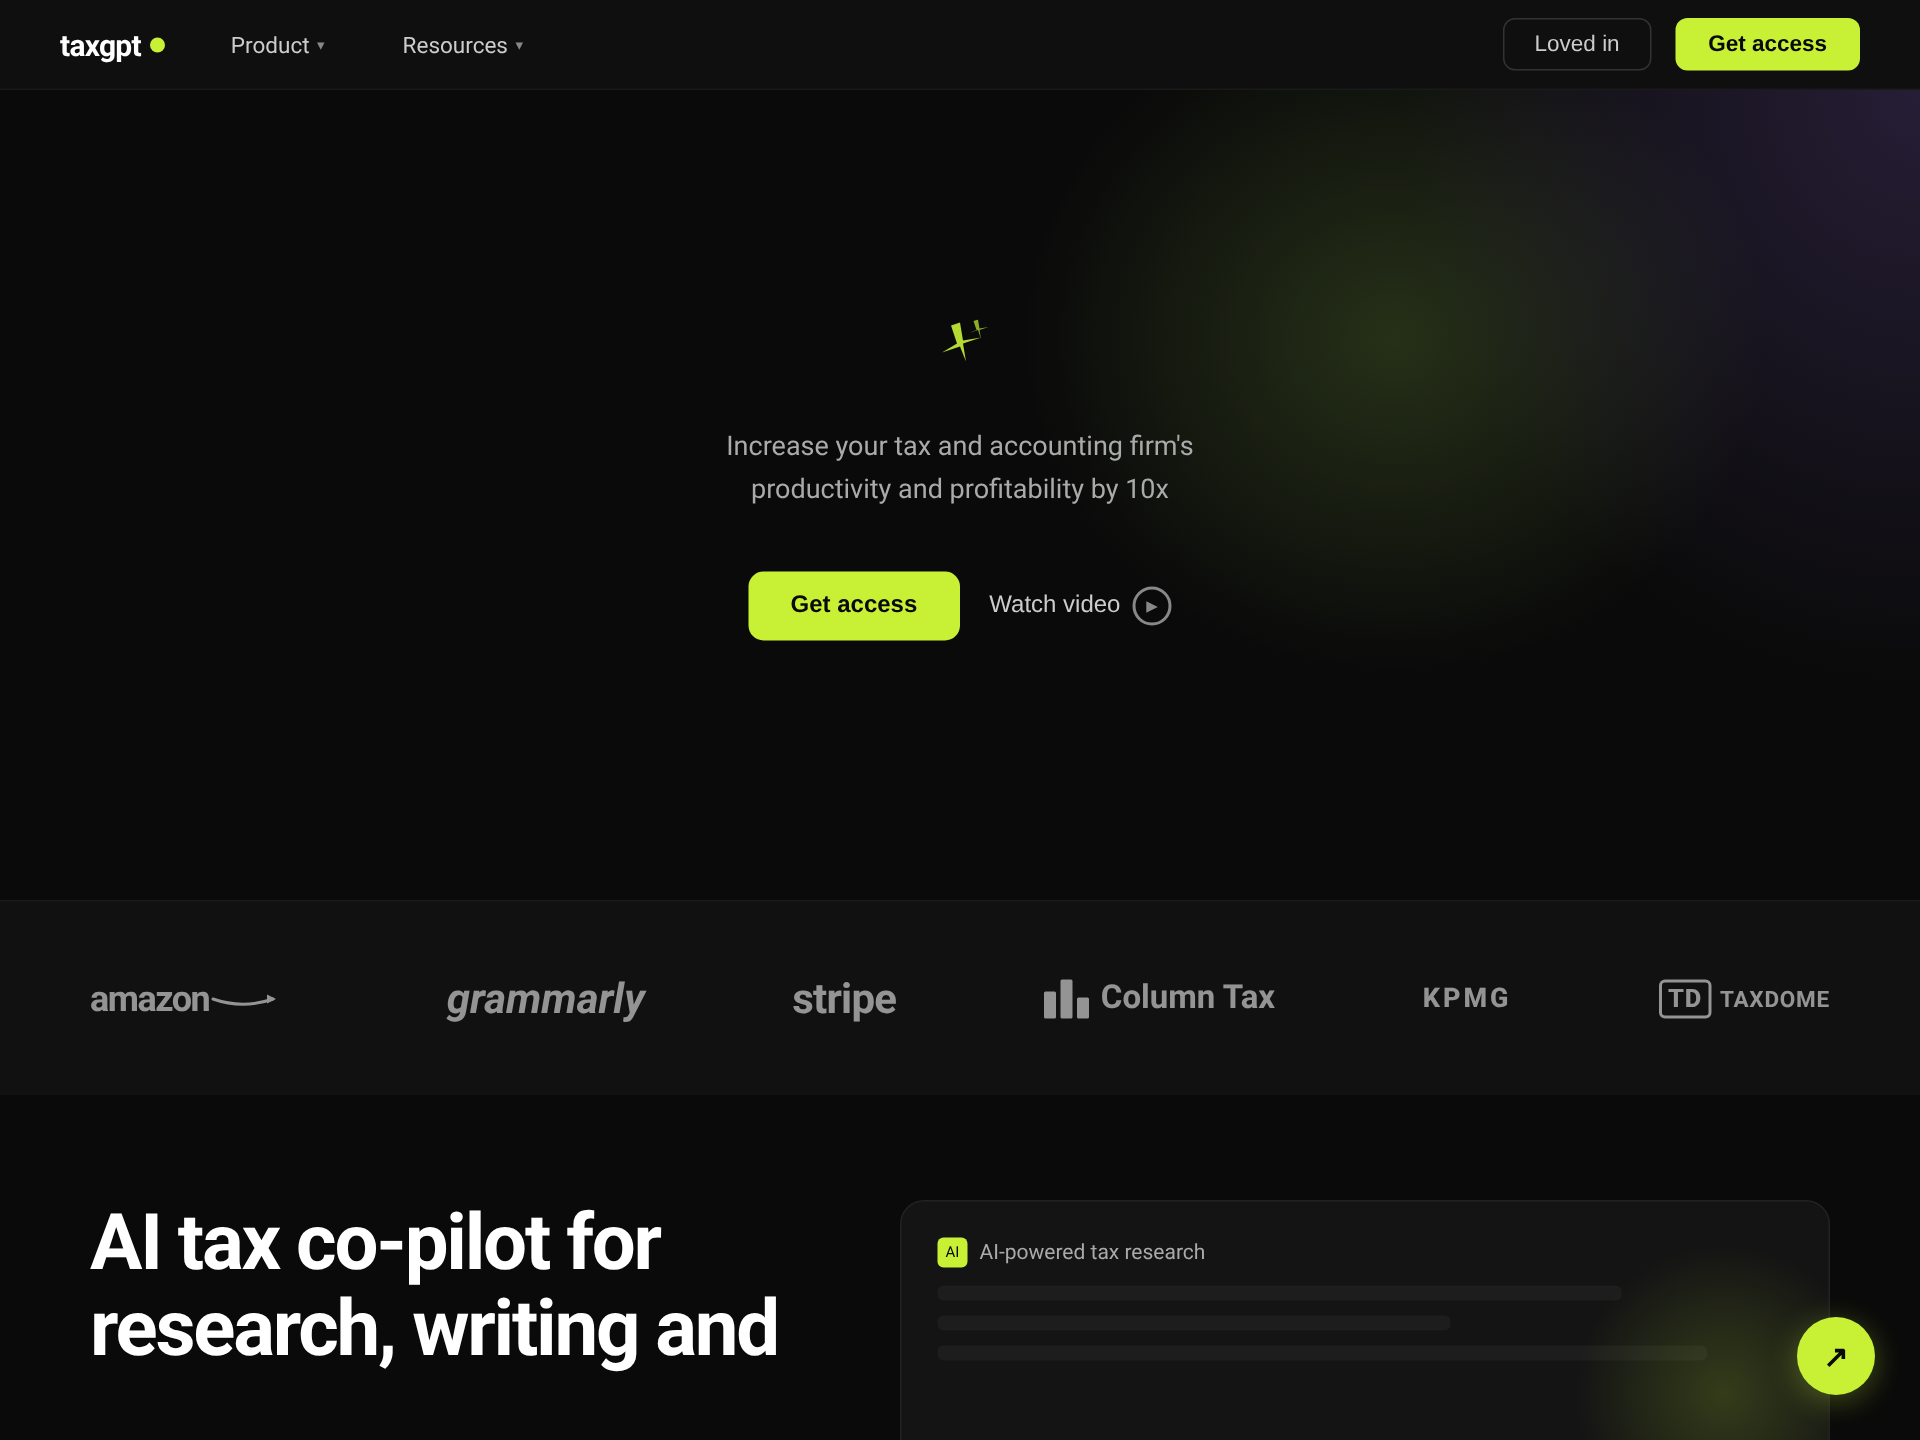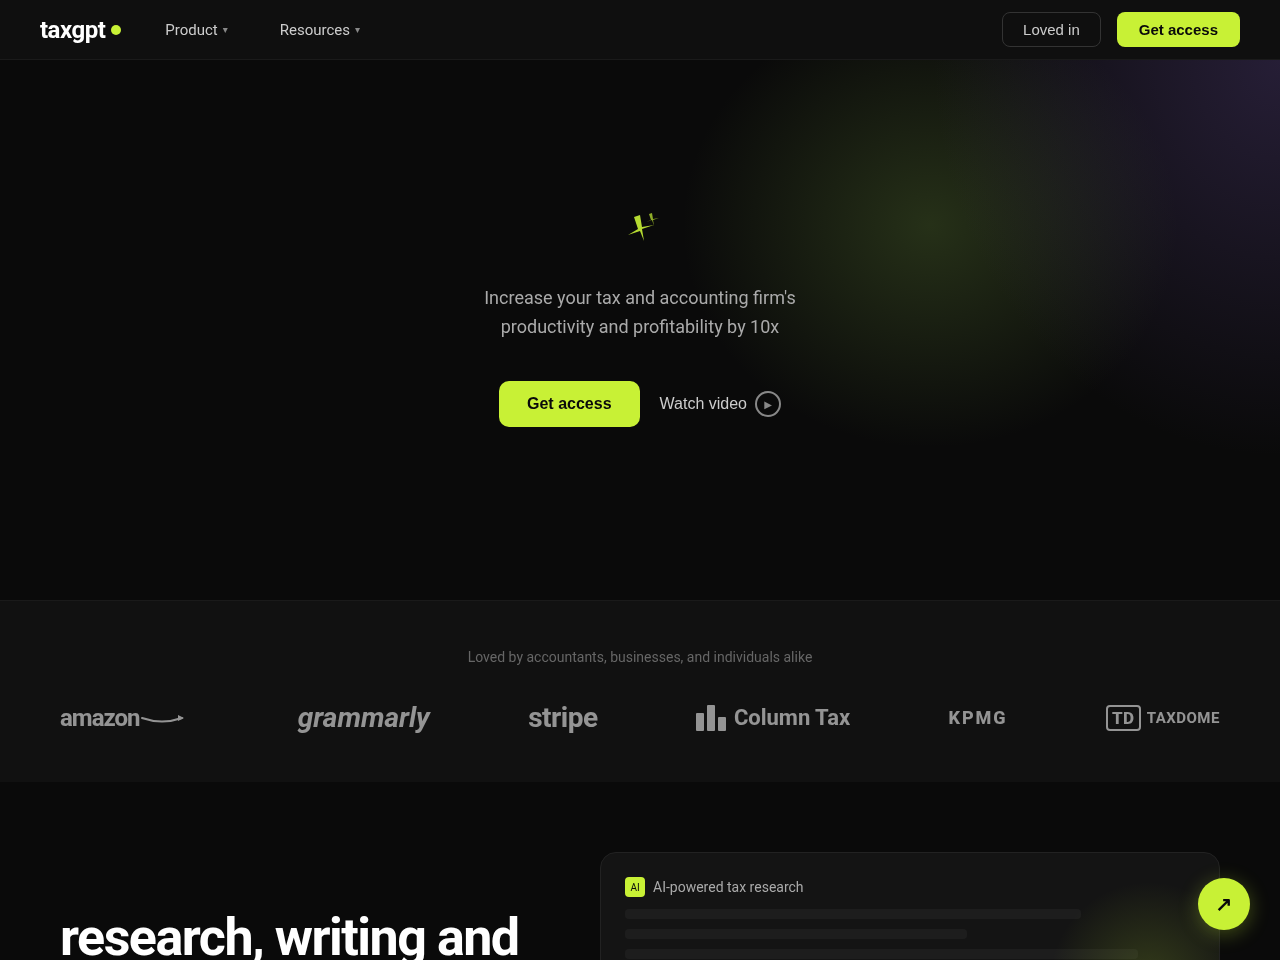--- a/index.html
+++ b/index.html
@@ -27,21 +27,21 @@
       display: flex;
       align-items: center;
       gap: 36px;
     }
     .logo {
       display: flex;
       align-items: center;
       gap: 6px;
     }
     .logo-text {
-      font-size: 24px;
+      font-size: 20px;
       font-weight: 700;
       color: #fff;
       letter-spacing: -0.5px;
     }
     .logo-dot {
       width: 10px;
       height: 10px;
       background: #c8f135;
       border-radius: 50%;
       display: inline-block;
@@ -374,21 +374,20 @@
   <div class="hero-cta">
     <button class="hero-get-access">Get access</button>
     <button class="hero-watch-video">
       <span>Watch video</span>
       <span class="play-icon">▶</span>
     </button>
   </div>
 </section>
 
 <section class="logos-section">
-  <p class="logos-label">Loved by accountants, businesses, and individuals alike</p>
   <div class="logos-row">
 
     <div class="logo-item">
       <div style="display:flex;flex-direction:row;align-items:center;">
         <span class="amazon-logo">amazon</span>
         <svg width="44" height="10" viewBox="0 0 44 10">
             <path d="M2 5 Q22 12 42 5" stroke="#fff" stroke-width="2" fill="none" stroke-linecap="round"></path>
             <polygon points="38,2 44,5 38,8" fill="#fff"></polygon>
           </svg>
       </div>
@@ -419,21 +418,21 @@
       <span class="taxdome-badge">TD</span>
       <span>TAXDOME</span>
     </div>
 
   </div>
 </section>
 
 <section class="lower-section">
   <div class="lower-left">
     <h2 class="lower-title">
-      <br>
+      <span>AI tax co-pilot for</span><br>
       <span>research, writing and</span>
     </h2>
   </div>
   <div class="lower-right">
     <div class="ai-badge">
       <div class="ai-badge-icon">AI</div>
       <span>AI-powered tax research</span>
     </div>
 
     <div style="display:flex;flex-direction:column;gap:10px;opacity:0.3;">

